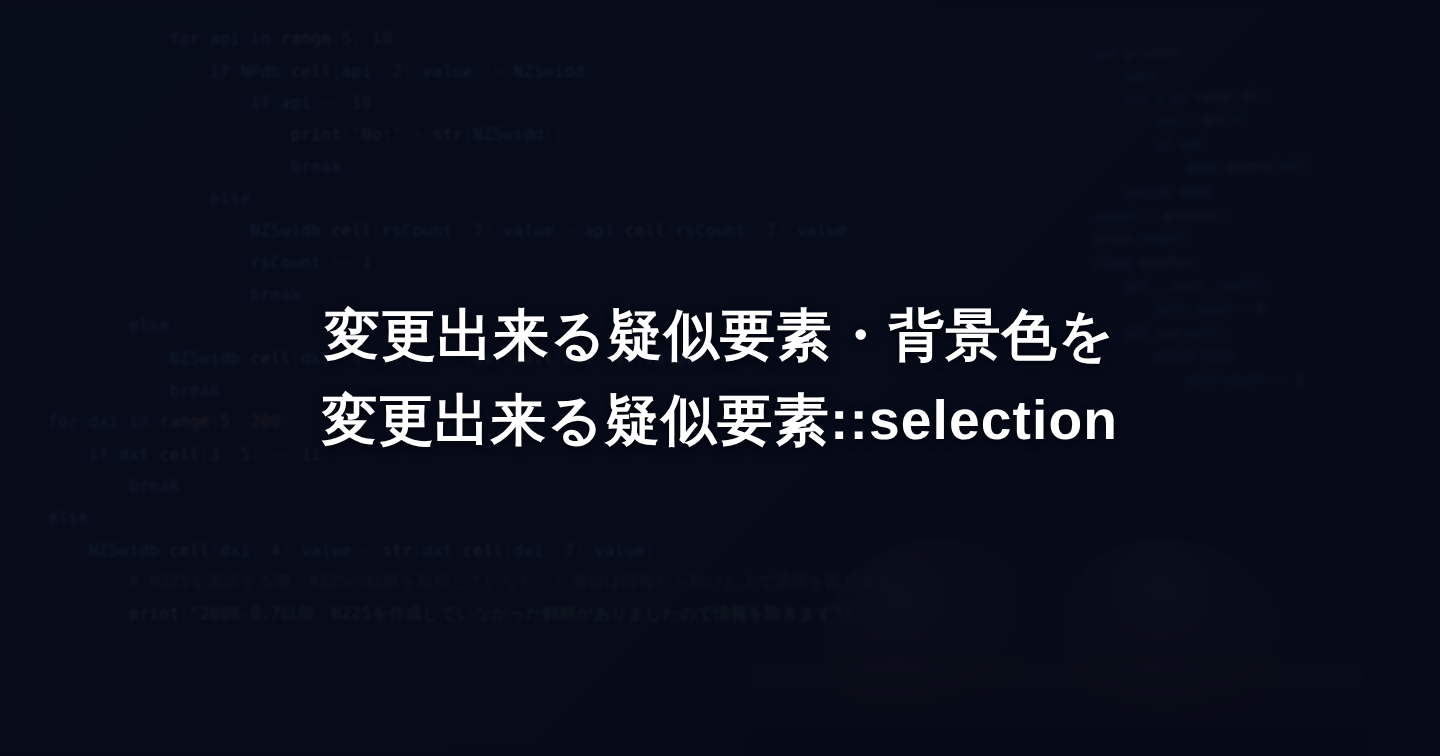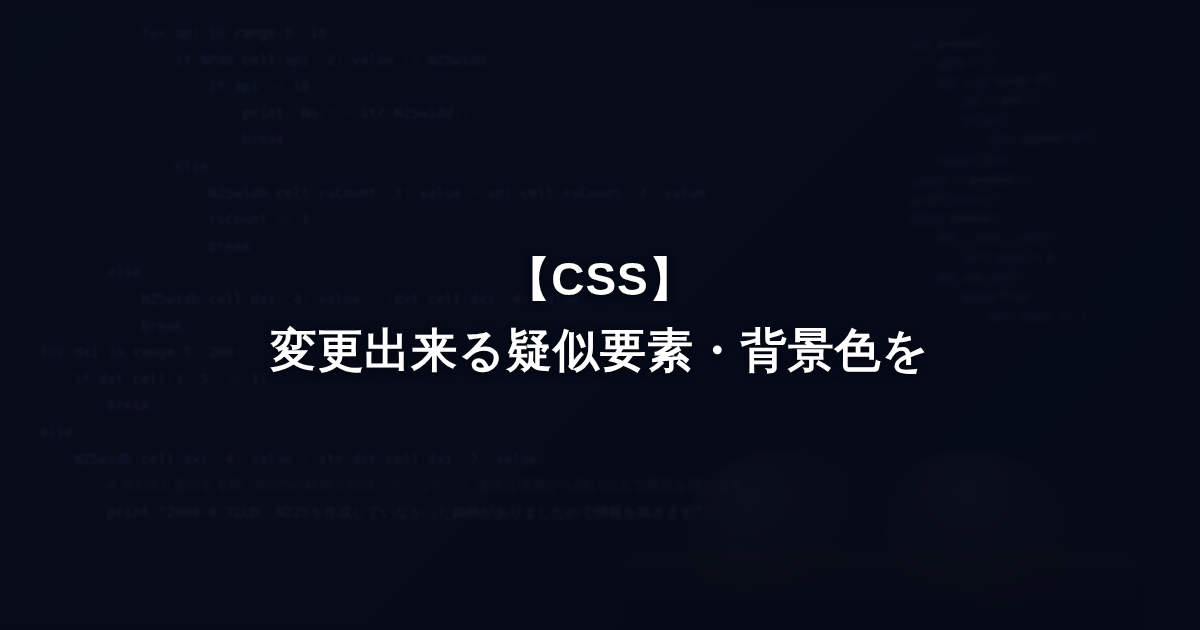--- a/index.html
+++ b/index.html
@@ -174,15 +174,15 @@
 
 <div class="keyboard"></div>
 <div class="hands">
   <div class="hand hand-left"></div>
   <div class="hand hand-right"></div>
 </div>
 
 <div class="overlay"></div>
 
 <div class="title-container">
-  <div class="title-line">【CSS】</div>
   <div class="title-line">変更出来る疑似要素・背景色を</div>
+  <div class="title-line">変更出来る疑似要素::selection</div>
 </div>
 
 </body></html>

